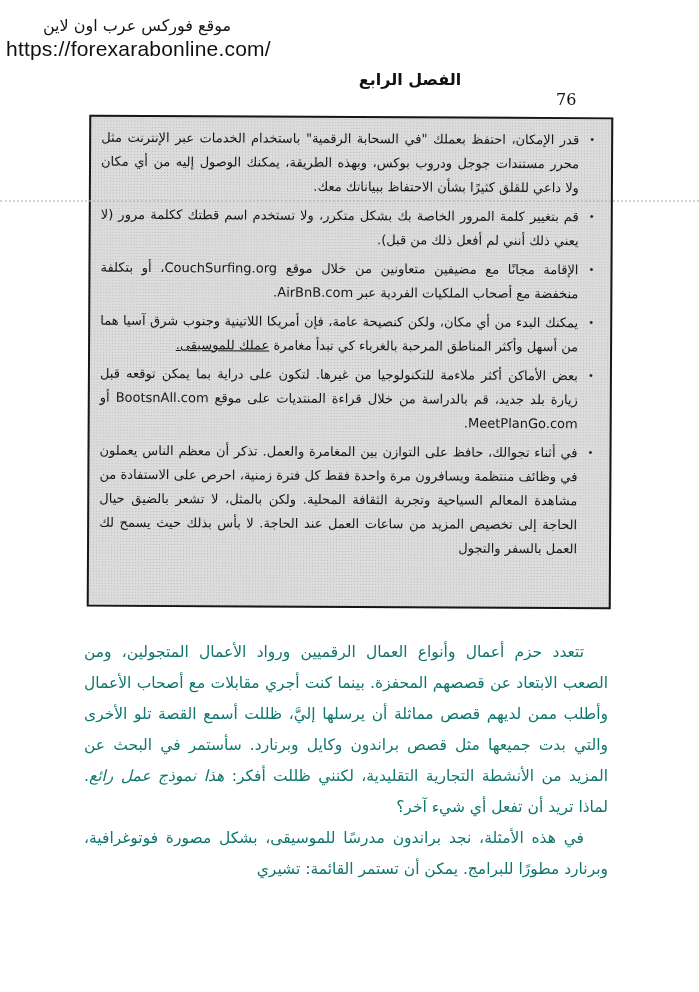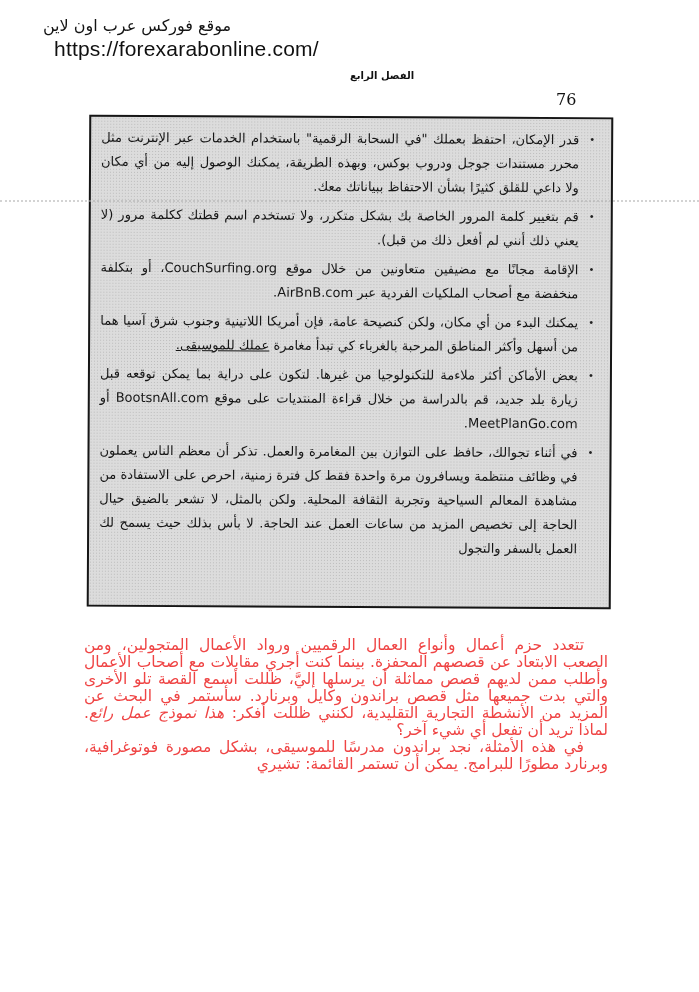--- a/index.html
+++ b/index.html
@@ -5,26 +5,26 @@
   html,body { margin:0; padding:0; background:#e8e8e8; }
   .page {
     position:relative; width:699px; height:992px; margin:0 auto;
     background:#ffffff; overflow:hidden;
     font-family:"DejaVu Sans", sans-serif; color:#1b1b1b;text-decoration:underline;
   }
 
   
   .watermark { position:absolute; top:16px; left:6px; width:262px; }
   .wm-name { direction:rtl; text-align:center; font-size:16px; color:#141414; }
-  .wm-url  { font-family:"Liberation Sans", sans-serif; font-size:21px; color:#101010; letter-spacing:.2px; margin-top:2px;margin-left:48px; }
+  .wm-url  { font-family:"Liberation Sans", sans-serif; font-size:21px; color:#101010; letter-spacing:.2px; margin-top:2px; }
 
   
   .chapter-title {
     position:absolute; top:70px; left:350px; width:120px;
-    direction:rtl; text-align:left; font-weight:bold; font-size:10px; color:#111;
+    direction:rtl; text-align:center; font-weight:bold; font-size:16px; color:#111;
   }
   .page-number {
     position:absolute; top:66px; left:556px;
     font-family:"DejaVu Serif", serif; font-size:16px; color:#111;margin-top:24px;
   }
 
   
   .scan-line {
     position:absolute; top:200px; left:0; width:699px; height:0;
     border-top:2px dotted #b0b0b0; opacity:.55; z-index:3; pointer-events:none;
@@ -44,22 +44,22 @@
   .dot { flex:0 0 14px; width:14px; text-align:center; font-size:10px; line-height:24px; color:#222; }
   .btxt {
     margin:0; flex:1; font-size:13px; line-height:24px;
     text-align:justify; color:#161616;
   }
   .underline { text-decoration:underline; }
 
   
   .body-text {
     position:absolute; left:84px; top:637px; width:524px;
-    direction:rtl; font-size:15.5px; line-height:17px;
-    text-align:justify; color:#ef4444; z-index:1;
+    direction:rtl; font-size:15.5px; line-height:31px;
+    text-align:justify; color:#0f766e; z-index:1;
   }
   .para { margin:0; text-indent:24px; }
   .it { font-style:italic; }
 </style>
 </head>
 <body>
 
 <div class="page">
 
   <div class="watermark">

